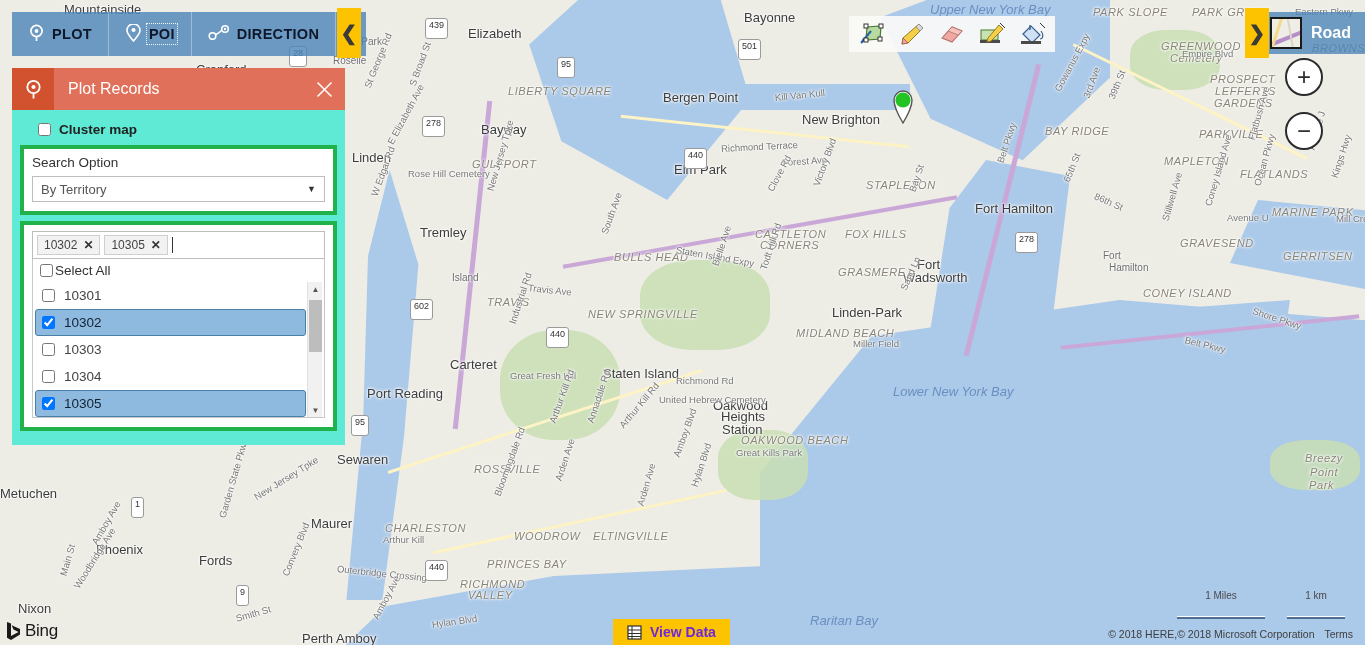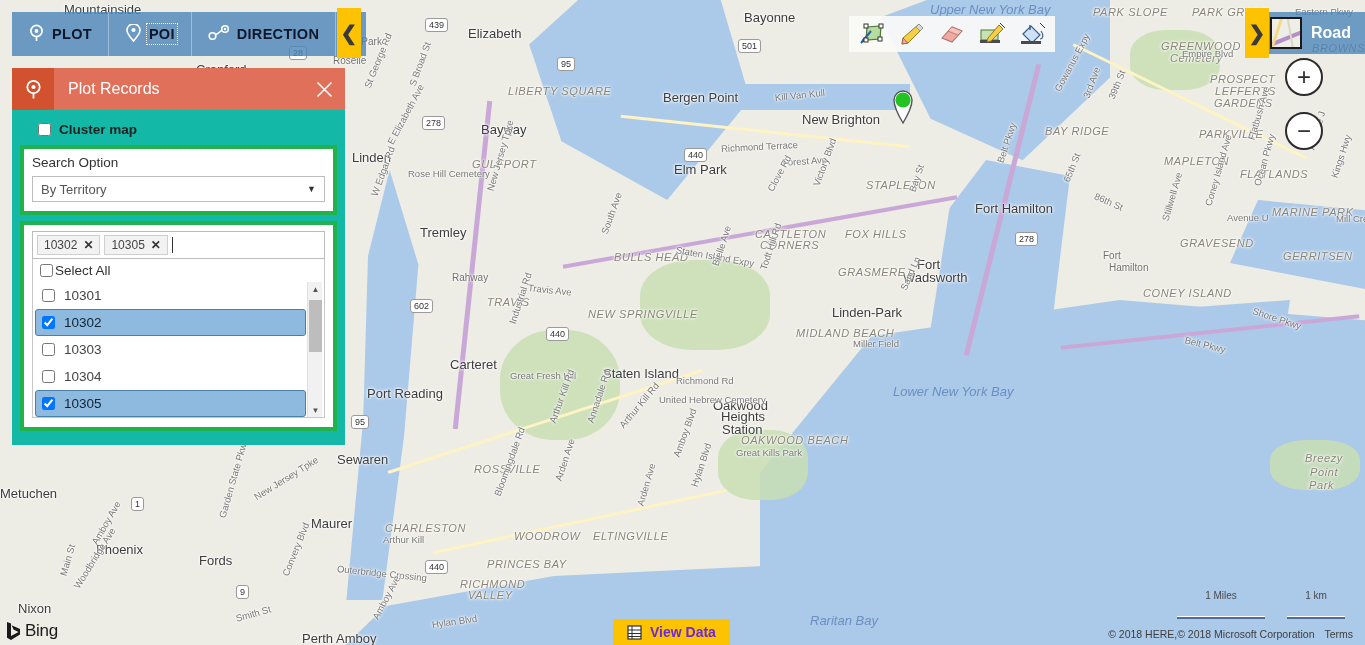--- a/index.html
+++ b/index.html
@@ -54,21 +54,21 @@
   .maplabel.waterlbl { font-size: 13px; font-style: italic; color: #6a8fc0; text-shadow:none; }
   .shield {
     position: absolute;
     background: #fff;
     border: 1px solid #9a9a9a;
     border-radius: 3px;
     font-size: 9px;
     color: #333;
     padding: 0 3px;
     line-height: 12px;
-    height: 14px;
+    height: 21px;
   }
 
   
   #top-toolbar {
     position: absolute; left: 12px; top: 12px;
     height: 44px;
     background: rgba(74,132,185,0.80);
     display: flex; align-items: center;
     z-index: 40;
   }
@@ -126,21 +126,21 @@
     padding-left: 14px;
     font-size: 16px;
   }
   .panel-header .hclose {
     width: 42px; height: 42px;
     display: flex; align-items: center; justify-content: center;
     font-size: 21px; cursor: pointer;
     font-weight: 300;
   }
   .panel-body {
-    background: #14b8a6;
+    background: #5eead4;
     padding: 10px 8px 8px 8px;
   }
   .cluster-row {
     display: flex; align-items: center; gap: 8px;
     padding: 2px 0 8px 18px;
   }
   .cluster-row label { font-weight: bold; font-size: 13.5px; color: #222; cursor: pointer; }
   input.cb {
     width: 13px; height: 13px; margin: 0;
     cursor: pointer;
@@ -391,21 +391,21 @@
         <div class="maplabel town" style="left: 196px; top: 62px;">Cranford</div>
         <div class="maplabel small" style="left: 333px; top: 55px;">Roselle</div>
         <div class="maplabel small" style="left: 338px; top: 36px;">selle Park</div>
         <div class="maplabel town" style="left: 663px; top: 90px;">Bergen Point</div>
         <div class="maplabel town" style="left: 802px; top: 112px;">New Brighton</div>
         <div class="maplabel town" style="left: 481px; top: 122px;">Bayway</div>
         <div class="maplabel town" style="left: 352px; top: 150px;">Linden</div>
         <div class="maplabel town" style="left: 674px; top: 162px;">Elm Park</div>
         <div class="maplabel town" style="left: 975px; top: 201px;">Fort Hamilton</div>
         <div class="maplabel town" style="left: 420px; top: 225px;">Tremley</div>
-        <div class="maplabel small" style="left: 452px; top: 272px;">Rahway</div>
+        <div class="maplabel small" style="left: 452px; top: 272px;">Island</div>
         <div class="maplabel town" style="left: 832px; top: 305px; text-align: right;">Linden-Park</div>
         <div class="maplabel town" style="left: 450px; top: 357px;">Carteret</div>
         <div class="maplabel town" style="left: 603px; top: 366px;">Staten Island</div>
         <div class="maplabel town" style="left: 367px; top: 386px;">Port Reading</div>
         <div class="maplabel town" style="left: 713px; top: 398px;">Oakwood</div>
         <div class="maplabel town" style="left: 721px; top: 409px;">Heights</div>
         <div class="maplabel town" style="left: 722px; top: 422px;">Station</div>
         <div class="maplabel town" style="left: 337px; top: 452px;">Sewaren</div>
         <div class="maplabel town" style="left: 0px; top: 486px;">Metuchen</div>
         <div class="maplabel town" style="left: 311px; top: 516px;">Maurer</div>

